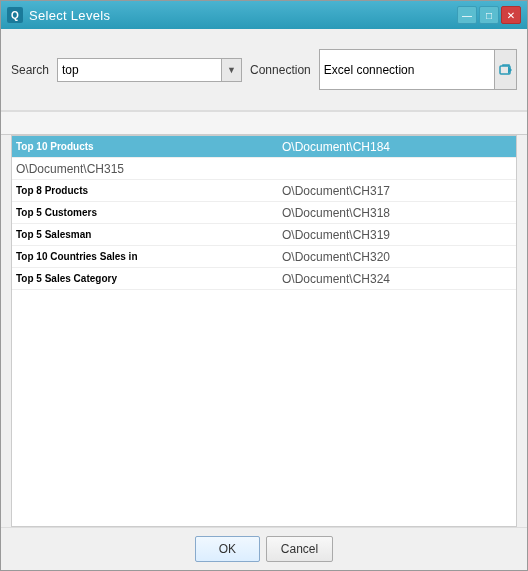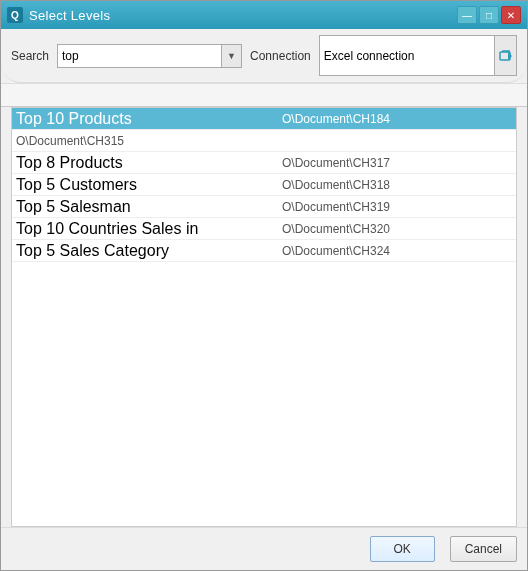--- a/index.html
+++ b/index.html
@@ -85,27 +85,26 @@
       border-radius: 2px;
     }
 
     .title-btn.close {
       background: #d04040;
       border-color: #b03030;
     }
 
     .toolbar {
       background: #f0f0f0;
-      padding: 6px 10px;
+      padding: 20px 10px;
       display: flex;
       align-items: center;
       gap: 8px;
       border-bottom: 1px solid #ddd;
       flex-shrink: 0;
-      border-radius: 20px;
     }
 
     .toolbar-label {
       color: #333;
       font-size: 12px;
     }
 
     .search-input-wrapper {
       display: flex;
       align-items: flex-start;
@@ -229,45 +228,46 @@
       cursor: pointer;
     }
 
     .table-row.selected {
       background: #5bb8d4;
       color: white;
     }
 
     .cell-name {
       flex: 0 0 266px;
-      font-size: 16px;
+      font-size: 10px;
       overflow: hidden;
       text-overflow: ellipsis;
       white-space: nowrap;
       padding-right: 16px;
+      font-weight: bold;
     }
 
     .cell-id {
       flex: 1;
       font-size: 12px;
       overflow: hidden;
       text-overflow: ellipsis;
       white-space: nowrap;
       color: #555;
     }
 
     .table-row.selected .cell-id {
       color: white;
     }
 
     .footer {
       display: flex;
-      justify-content: flex-end;
+      justify-content: center;
       padding: 8px 10px;
-      gap: 15px;
+      gap: 6px;
       flex-shrink: 0;
       background: #f0f0f0;
       border-top: 1px solid #ddd;
     }
 
     .btn {
       height: 26px;
       min-width: 65px;
       padding: 0 14px;
       border: 1px solid #aaa;

